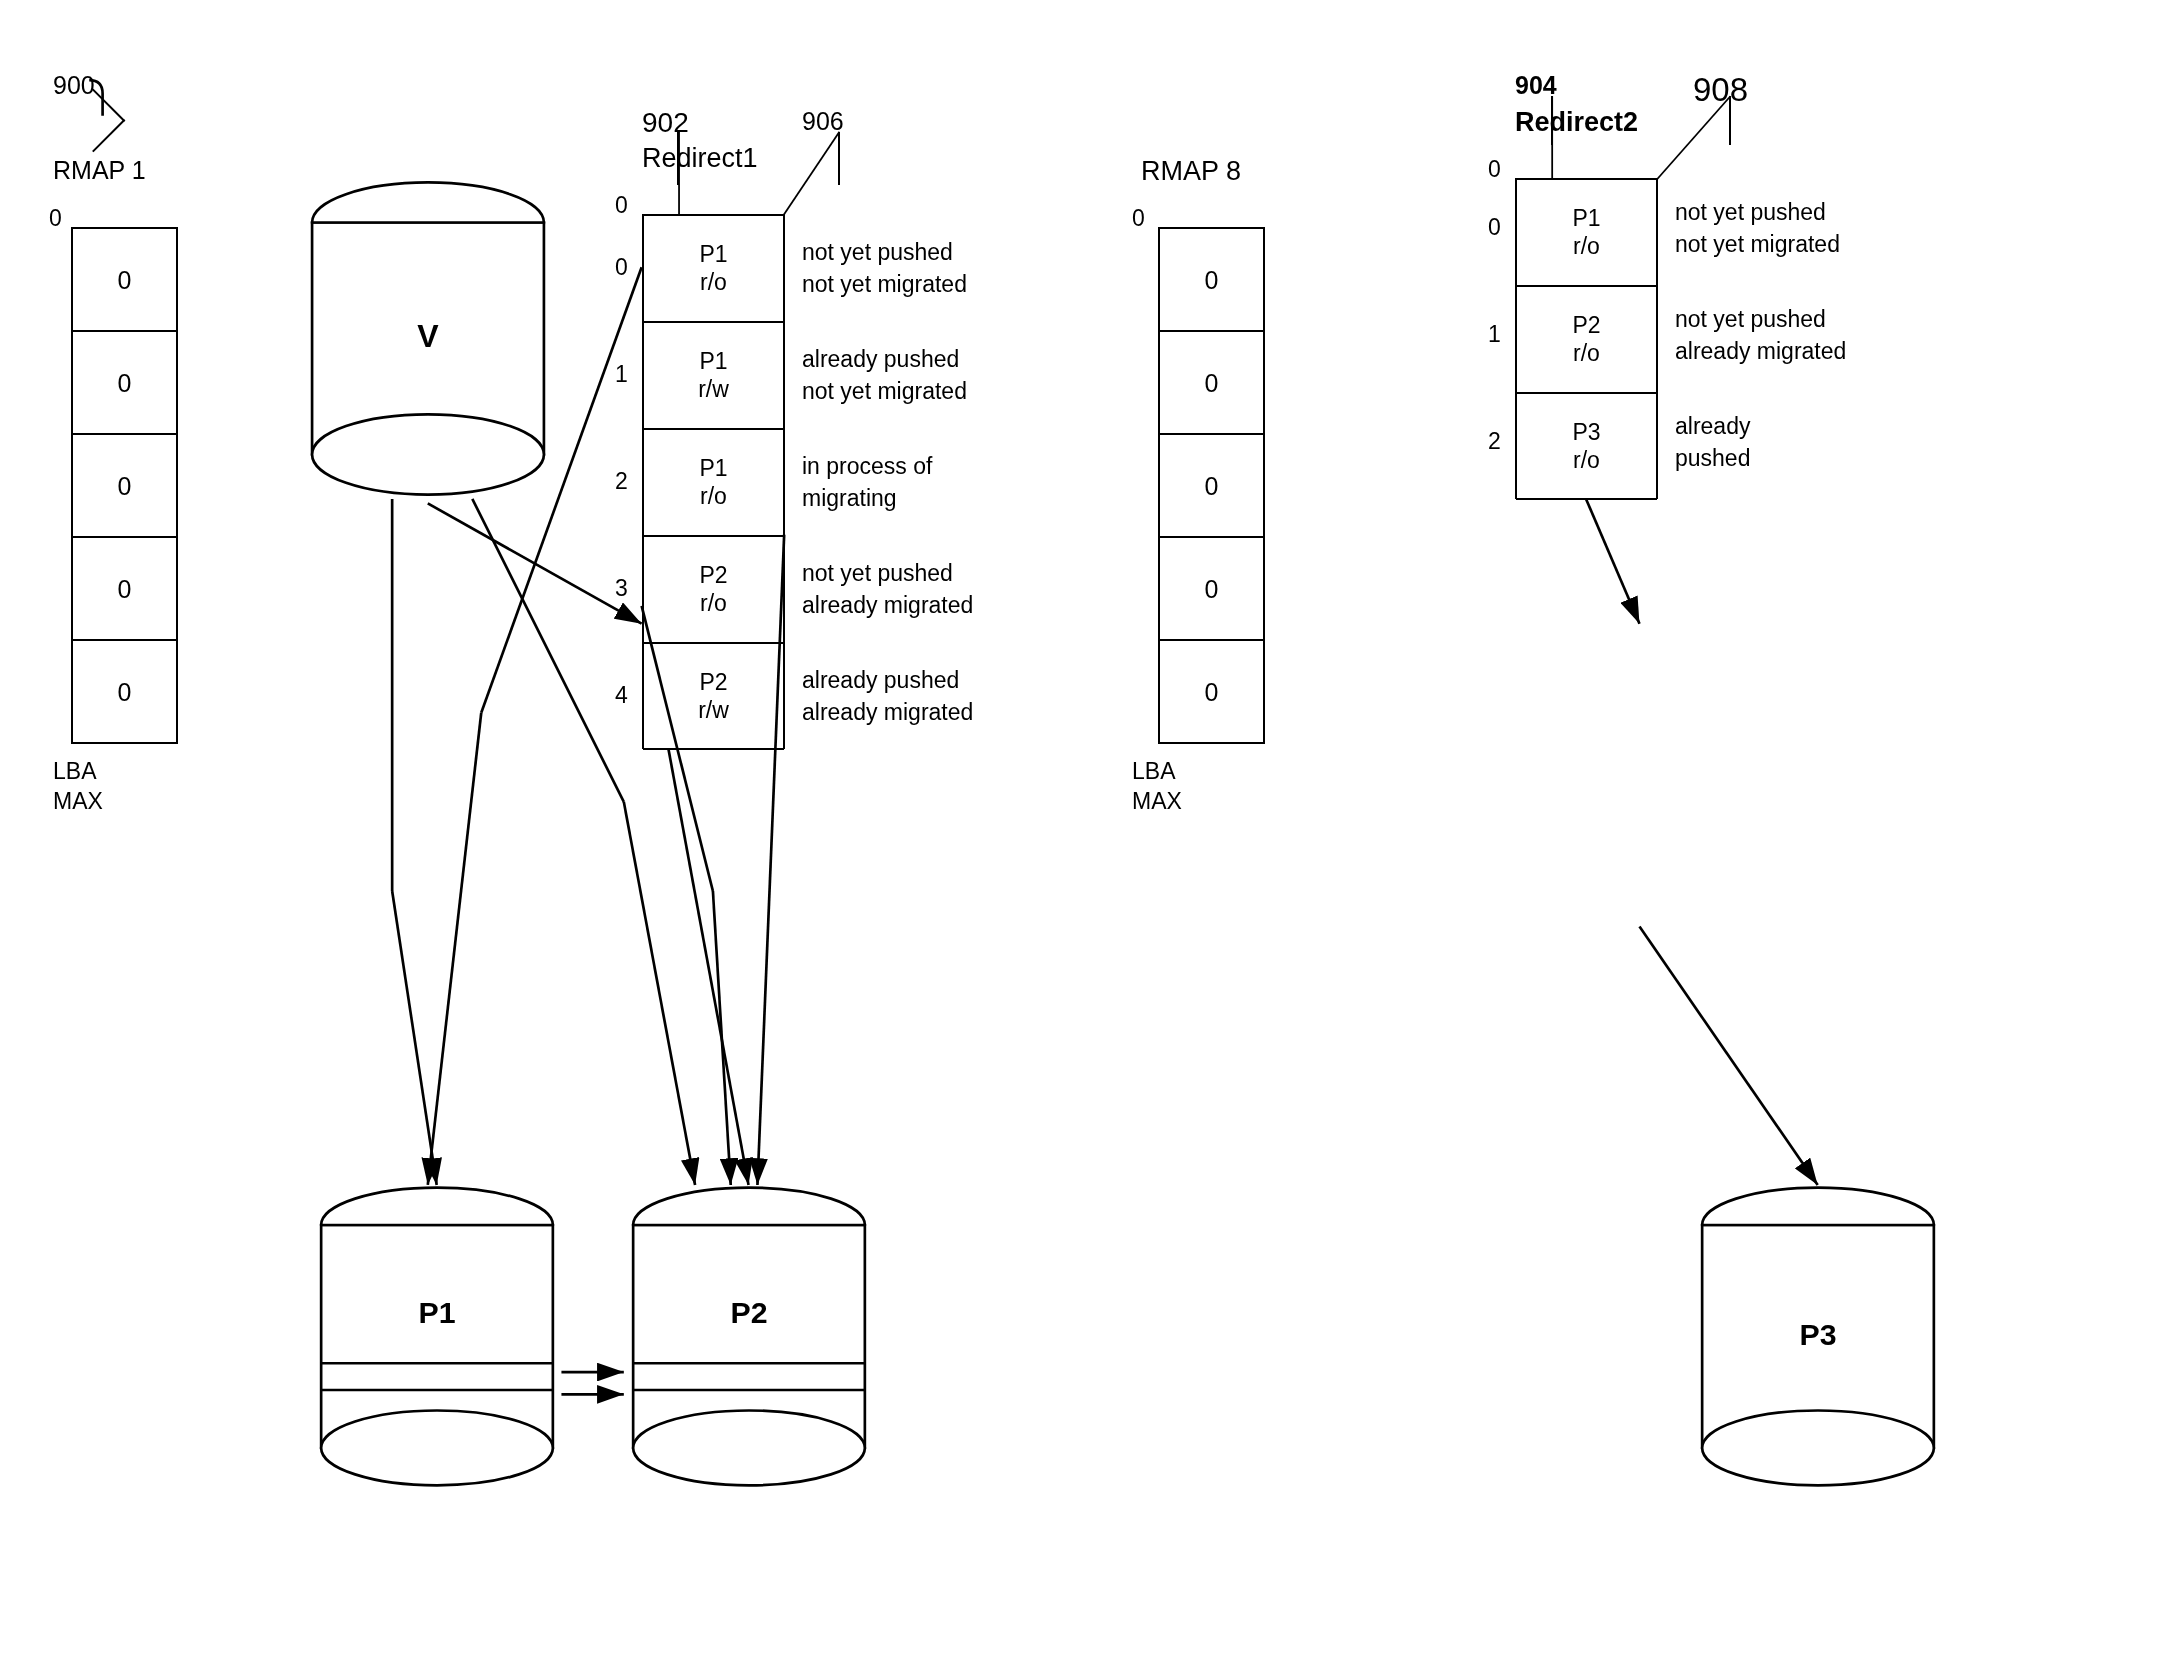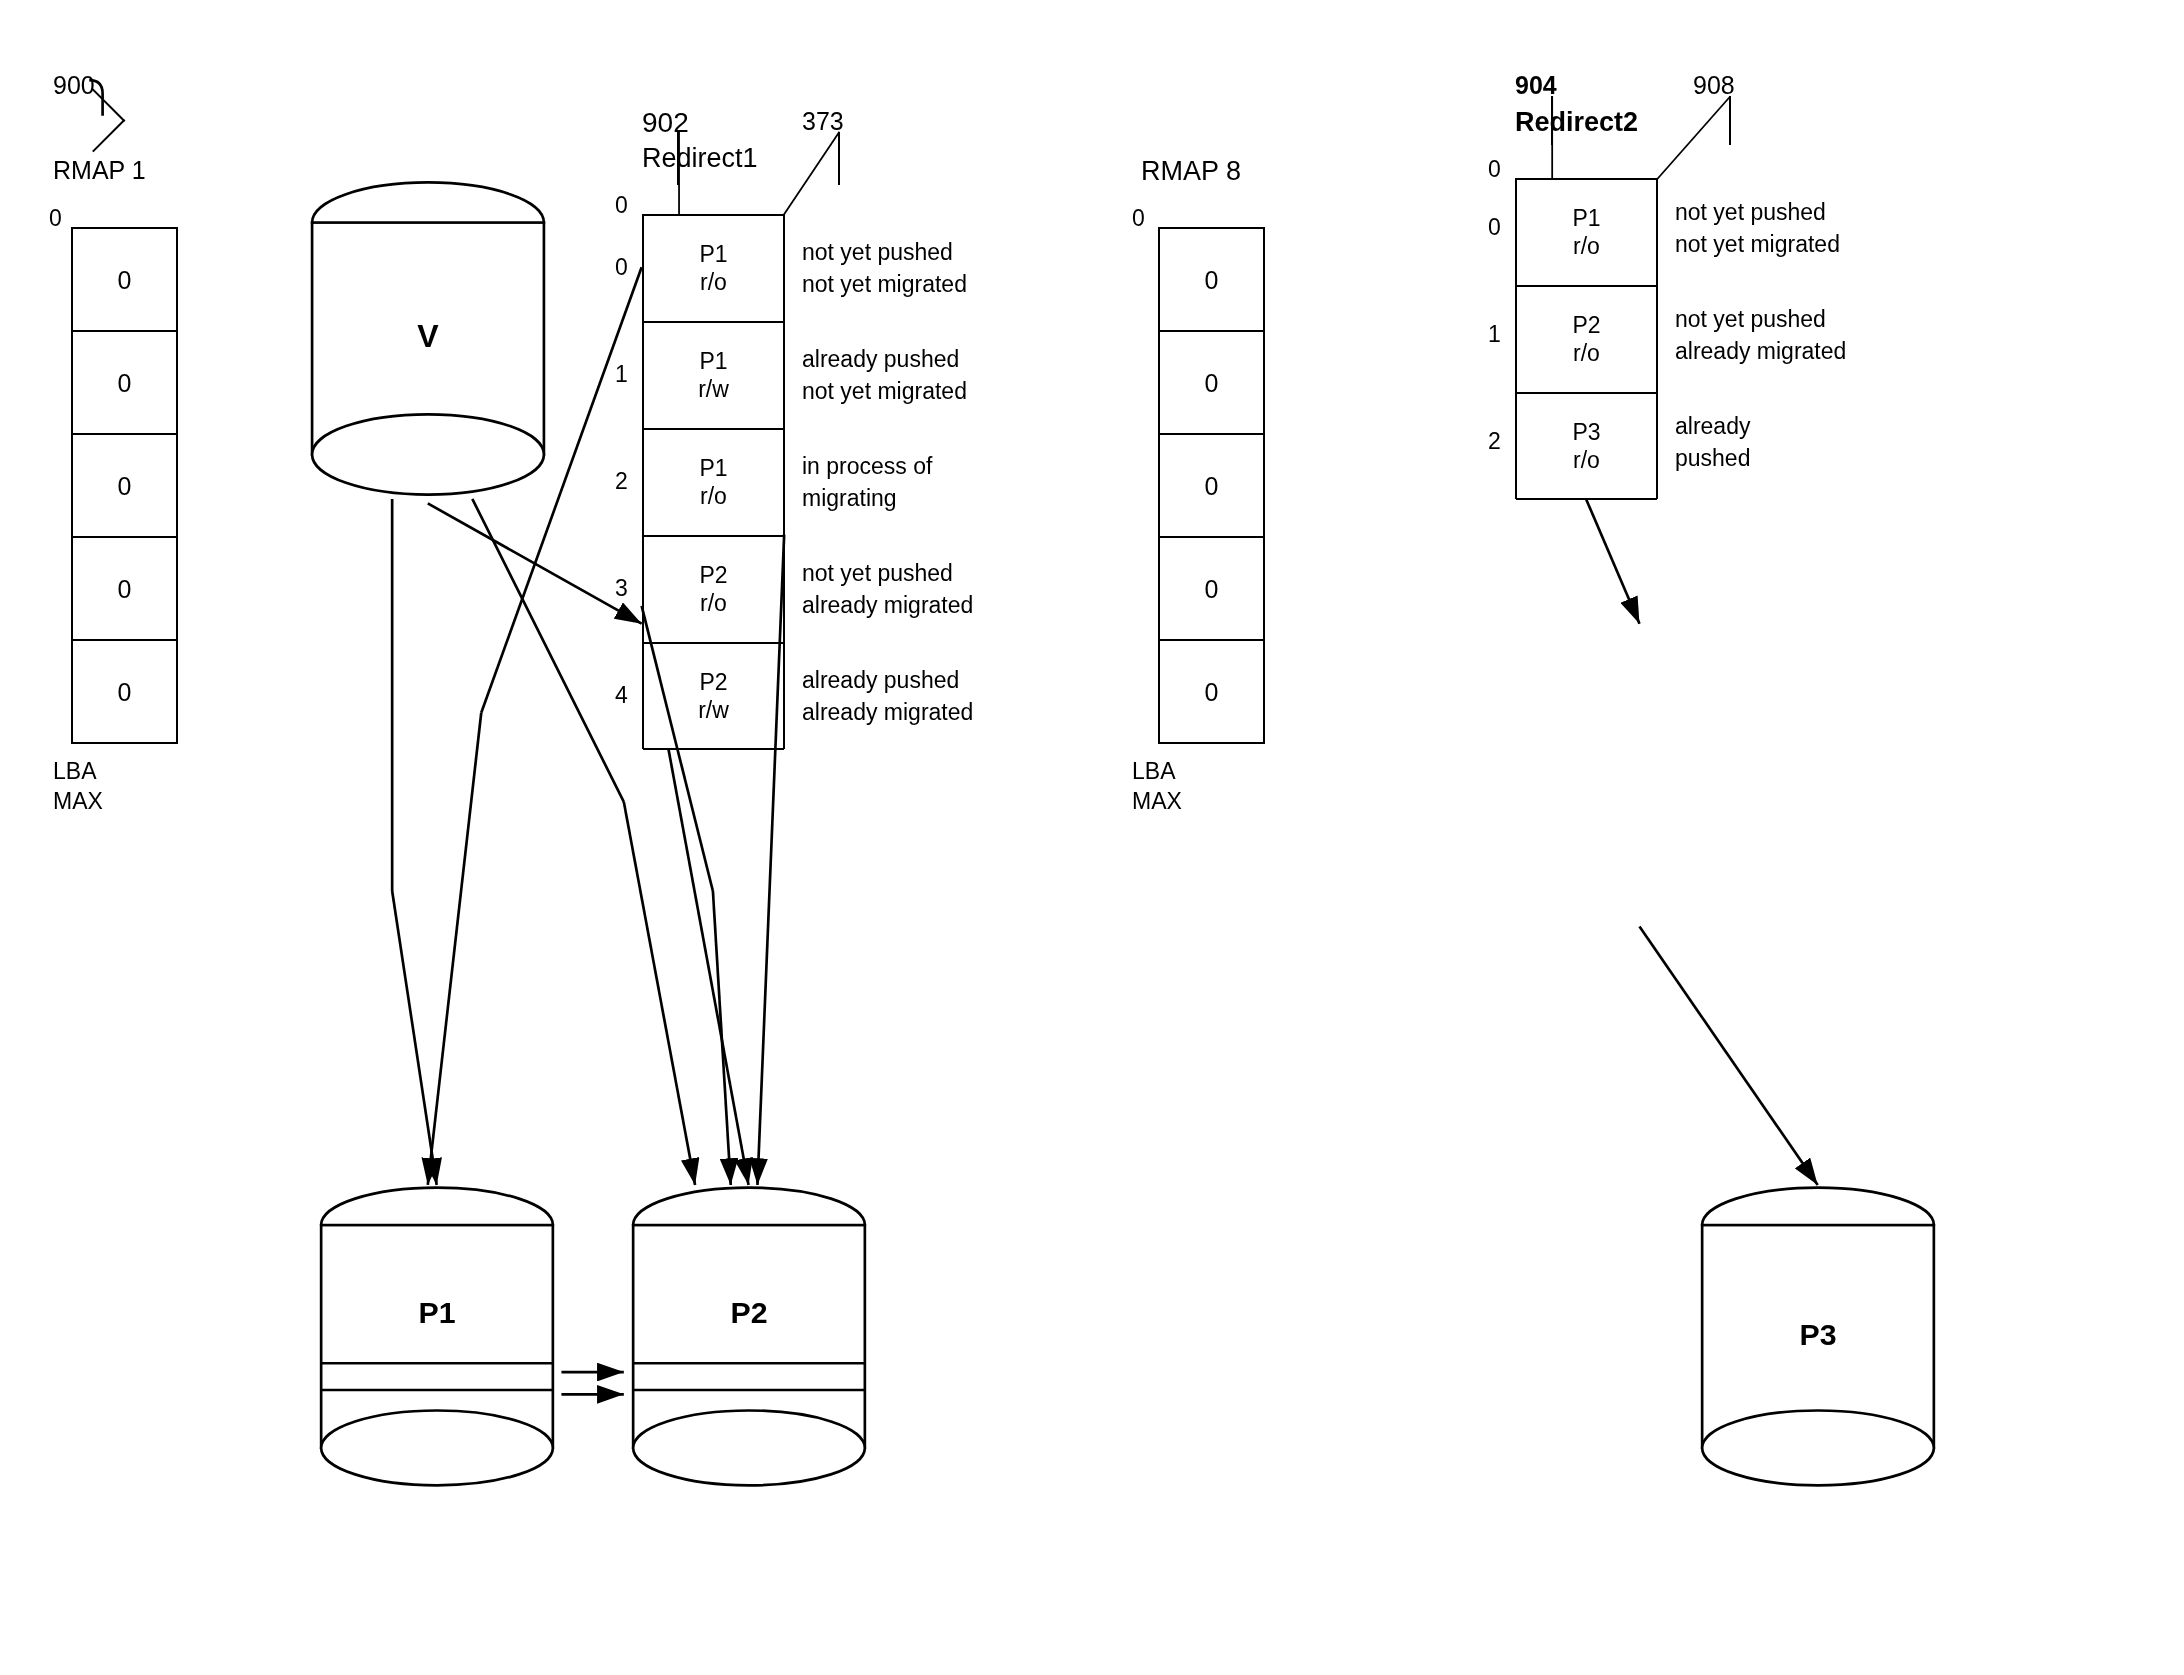--- a/index.html
+++ b/index.html
@@ -78,21 +78,21 @@
   <div class="cylinder" style="left:303px; top:178px; width:250px; height:321px;">
     <svg viewBox="0 0 280 360" xmlns="http://www.w3.org/2000/svg">
       <ellipse cx="140" cy="50" rx="130" ry="45" fill="white" stroke="black" stroke-width="3"></ellipse>
       <rect x="10" y="50" width="260" height="260" fill="white" stroke="black" stroke-width="3"></rect>
       <ellipse cx="140" cy="310" rx="130" ry="45" fill="white" stroke="black" stroke-width="3"></ellipse>
       <text x="140" y="190" text-anchor="middle" font-size="36" font-weight="bold" fill="black">V</text>
     </svg>
   </div>
 
   <div class="label" style="left:642px; top:107px; font-size:28px;">902</div>
-  <div class="label" style="left:802px; top:107px; font-size:25px;">373</div>
+  <div class="label" style="left:802px; top:107px; font-size:25px;">906</div>
   <div class="label" style="left:642px; top:143px; font-size:27px; font-weight:normal;">Redirect1</div>
 
   <div style="position:absolute; left:677px; top:132px; width:1.8px; height:53px; background:#000;"></div>
   <div style="position:absolute; left:838px; top:132px; width:1.8px; height:53px; background:#000;"></div>
 
   <div class="label" style="left:615px; top:192px; font-size:23px;">0</div>
 
   <div class="table-box" style="left:642px; top:214px; width:143px; height:535px;">
 
     <div class="table-cell" style="height:107px; width:141px; font-size:23px; border-bottom:1.8px solid #000;">P1<br>r/o</div>
@@ -124,21 +124,21 @@
   <div class="table-box" style="left:1158px; top:227px; width:107px; height:517px;">
     <div class="table-cell" style="height:103px; width:105px; font-size:25px;">0</div>
     <div class="table-cell" style="height:103px; width:105px; font-size:25px;">0</div>
     <div class="table-cell" style="height:103px; width:105px; font-size:25px;">0</div>
     <div class="table-cell" style="height:103px; width:105px; font-size:25px;">0</div>
     <div class="table-cell" style="height:103px; width:105px; font-size:25px;">0</div>
   </div>
   <div class="label" style="left:1132px; top:757px; font-size:23px; line-height:1.3;">LBA<br>MAX</div>
 
   <div class="label" style="left:1515px; top:71px; font-size:25px;font-weight:bold;">904</div>
-  <div class="label" style="left:1693px; top:71px; font-size:25px;">908</div>
+  <div class="label" style="left:1693px; top:71px; font-size:33px;">908</div>
   <div class="label" style="left:1515px; top:107px; font-size:27px; font-weight:bold;">Redirect2</div>
 
   <div style="position:absolute; left:1551px; top:96px; width:1.8px; height:49px; background:#000;"></div>
   <div style="position:absolute; left:1729px; top:96px; width:1.8px; height:49px; background:#000;"></div>
 
   <div class="label" style="left:1488px; top:156px; font-size:23px;">0</div>
 
   <div class="table-box" style="left:1515px; top:178px; width:143px; height:321px;">
 
     <div class="table-cell" style="height:107px; width:141px; font-size:23px; border-bottom:1.8px solid #000;">P1<br>r/o</div>

